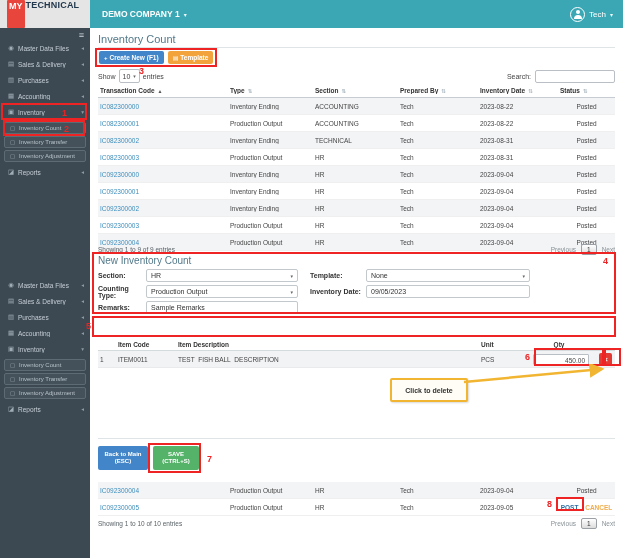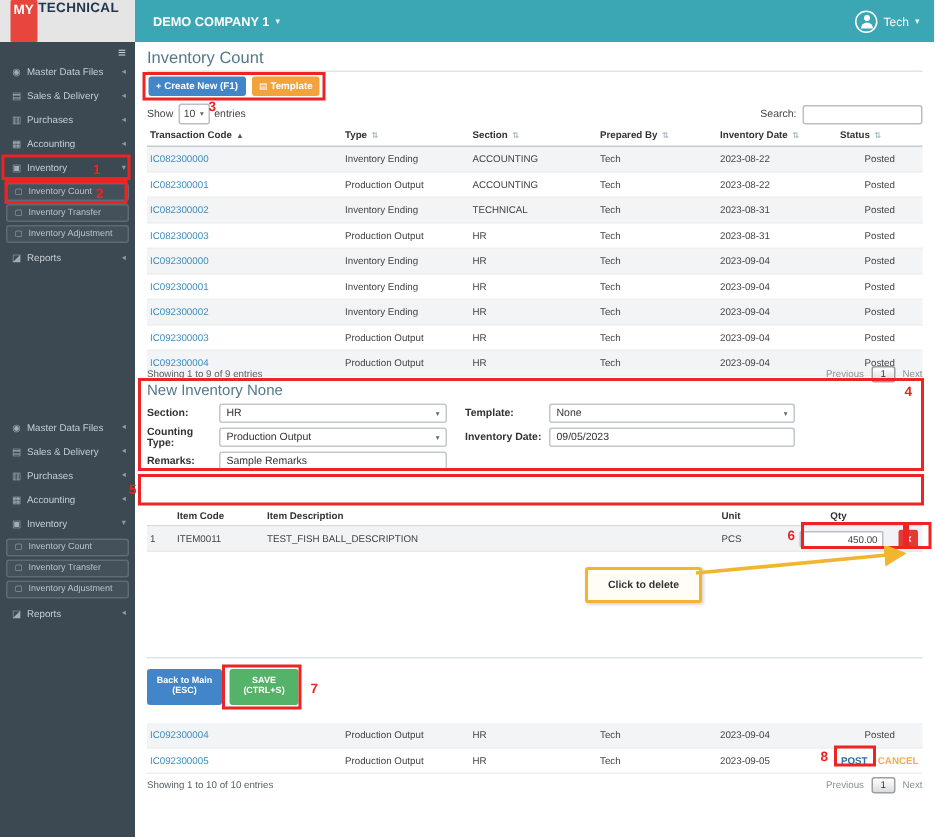--- a/index.html
+++ b/index.html
@@ -392,21 +392,21 @@
 
   <div class="tfoot f1">
     <span>Showing 1 to 9 of 9 entries</span>
     <span class="pager">
       <span class="pg-side">Previous</span>
       <span class="pg-num">1</span>
       <span class="pg-side">Next</span>
     </span>
   </div>
 
-  <div class="p-title t2">New Inventory None</div>
+  <div class="p-title t2">New Inventory Count</div>
 
   <div class="form">
     <div class="frow">
       <span class="flabel l1">Section:</span>
       <span class="fsel f1w">
         <span>HR</span>
         <span class="fcaret">▾</span>
       </span>
       <span class="flabel l2">Template:</span>
       <span class="fsel f2w">

